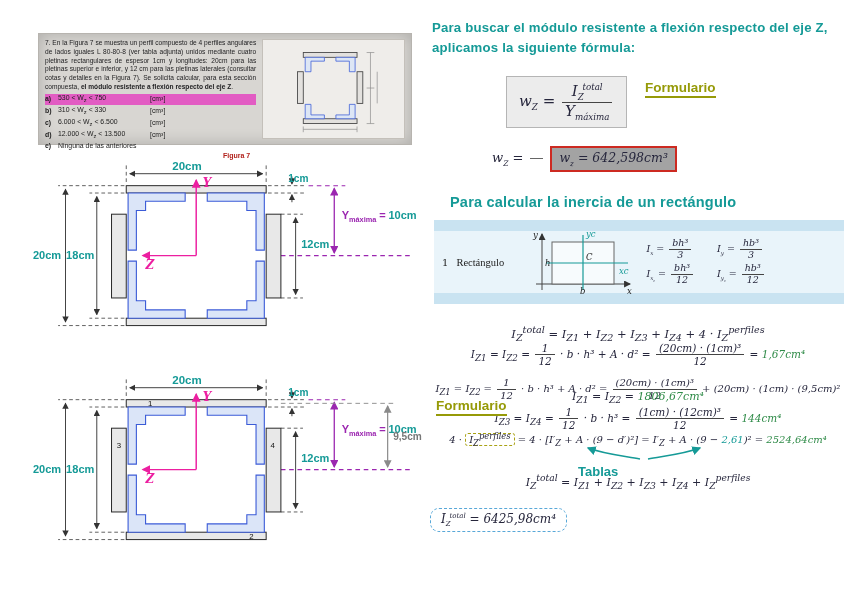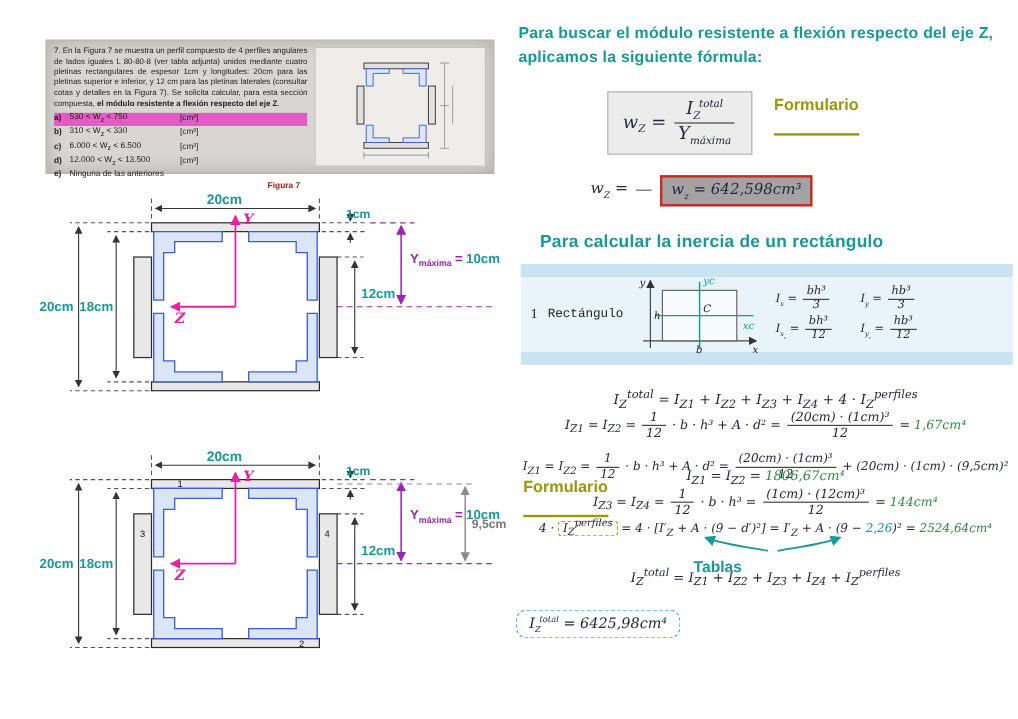--- a/index.html
+++ b/index.html
@@ -28,21 +28,21 @@
   .d1{position:absolute;left:25px;top:158px}
   .d2{position:absolute;left:25px;top:372px}
 
   
   .notes{position:absolute;left:430px;top:0;width:418px;height:432px}
   .hand{color:#159a97;font-weight:bold;letter-spacing:.2px}
   .intro{position:absolute;left:2px;top:18px;width:416px;font-size:13.2px;
          line-height:1.5;white-space:pre-line}
   .h2{position:absolute;left:20px;top:194px;font-size:14.5px}
   .formulario{position:absolute;color:#969a08;font-weight:bold;font-size:13.5px;
-              border-bottom:2px solid #969a08;padding-bottom:16px}
+              border-bottom:2px solid #969a08;padding-bottom:1px}
 
   .eq{font-family:"DejaVu Serif",serif;font-style:italic;color:#26263c}
   .eq sub{font-size:.58em}
   .eq sup{font-size:.58em}
   .eq sub + sup{margin-left:-.15em}
   .fr{display:inline-flex;flex-direction:column;vertical-align:middle;
       text-align:center;line-height:1.15;margin:0 2px}
   .fr>span:first-child{border-bottom:1px solid #444;padding:0 3px}
   .fr>span:last-child{padding:0 3px}
   .tealv{color:#159a97}
@@ -53,21 +53,21 @@
         border:1px solid #b5b5b5;padding:5px 12px;font-size:15px}
   .calcrow{position:absolute;left:62px;top:146px;display:flex;align-items:center;
            gap:7px;font-size:13px}
   .dashline{width:13px;border-top:1.5px solid #666}
   .rbox{border:2px solid #cd2a21;padding:2px 7px;font-size:12.5px;background:#a3a3a3}
 
   .itable{position:absolute;left:4px;top:220px;width:410px;height:84px;
           background:linear-gradient(#c9e3f1 0 11px,#e9f4fa 11px 73px,#c9e3f1 73px 100%);
           display:flex;align-items:center;gap:8px;padding:0 6px;box-sizing:border-box}
   .tnum{font-family:"DejaVu Serif",serif;font-size:10px;color:#222;margin-left:2px}
-  .tlabel{font-family:Liberation Mono, monospace;font-size:10.5px;color:#222;width:62px}
+  .tlabel{font-family:Liberation Serif, serif;font-size:10.5px;color:#222;width:62px}
   .tform{display:grid;grid-template-columns:auto auto;column-gap:22px;row-gap:2px;
          font-size:9.5px}
 
   .eqline{position:absolute;left:0;width:416px;text-align:center;
           font-family:"DejaVu Serif",serif;font-style:italic;color:#26263c}
   .tablas{position:absolute;left:148px;top:446px;width:132px;}
   .tablas .txt{color:#159a97;font-weight:bold;font-size:13px}
   .bfinal{position:absolute;left:0;top:508px;width:416px;}
   .bbox{display:inline-block;border:1.6px dashed #58a8d8;border-radius:9px;
         padding:3px 10px;font-size:12px}
@@ -351,21 +351,21 @@
         </span> + (20cm) · (1cm) · (9,5cm)²</div>
     <div class="eqline" style="top:390px;font-size:11px">I<sub>Z1</sub> = I<sub>Z2</sub> = <span class="resv">1806,67cm⁴</span></div>
     <div class="eqline" style="top:406px;font-size:10.5px">I<sub>Z3</sub> = I<sub>Z4</sub> = <span class="fr">
           <span>1</span>
           <span>12</span>
         </span> · b · h³ = <span class="fr">
           <span>(1cm) · (12cm)³</span>
           <span>12</span>
         </span> = <span class="resv">144cm⁴</span></div>
     <div class="formulario" style="left:6px;top:398px">Formulario</div>
-    <div class="eqline" style="top:431px;font-size:10px">4 · <span class="obox">I<sub>Z</sub><sup>perfiles</sup></span> = 4 · [I′<sub>Z</sub> + A · (9 − d′)²] = I′<sub>Z</sub> + A · (9 − <span class="tealv">2,26</span>)² = <span class="resv">2524,64cm⁴</span></div>
+    <div class="eqline" style="top:431px;font-size:10px">4 · <span class="obox">I<sub>Z</sub><sup>perfiles</sup></span> = 4 · [I′<sub>Z</sub> + A · (9 − d′)²] = I′<sub>Z</sub> + A · (9 − <span class="tealv">2,61</span>)² = <span class="resv">2524,64cm⁴</span></div>
 
     <div class="tablas">
       <svg width="132" height="14" viewBox="0 0 132 14">
         <path d="M62,13 C46,10 26,8 10,2" stroke="#159a97" stroke-width="1.4" fill="none" marker-end="url(#arrT)"></path>
         <path d="M70,13 C86,10 106,8 122,2" stroke="#159a97" stroke-width="1.4" fill="none" marker-end="url(#arrT)"></path>
       </svg>
       <div class="txt">Tablas</div>
     </div>
 
     <div class="eqline" style="top:472px;font-size:11px">I<sub>Z</sub><sup>total</sup> = I<sub>Z1</sub> + I<sub>Z2</sub> + I<sub>Z3</sub> + I<sub>Z4</sub> + I<sub>Z</sub><sup>perfiles</sup></div>

